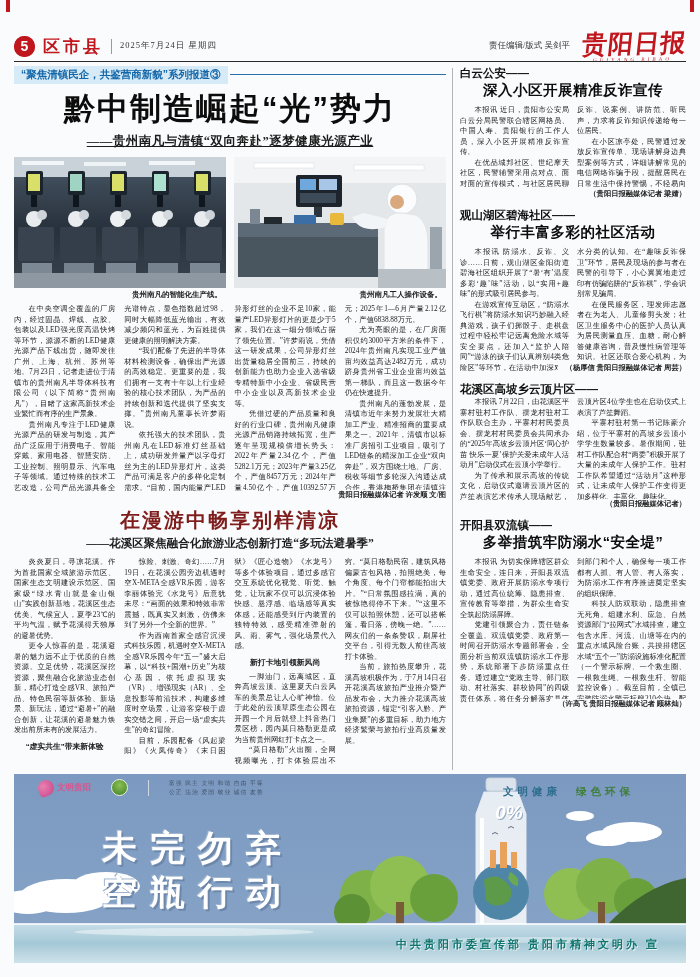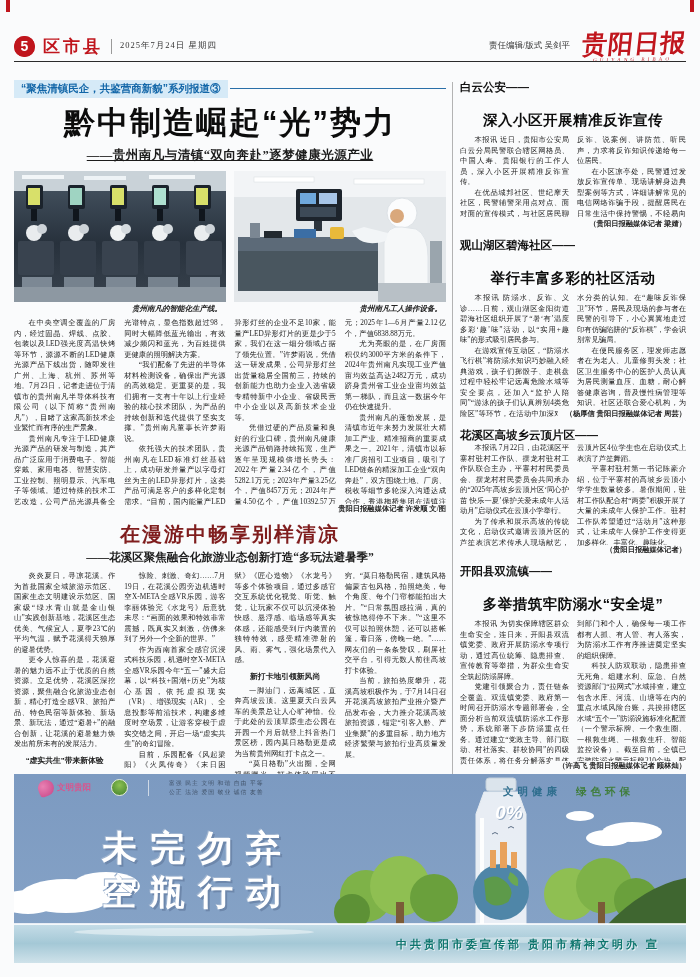--- a/index.html
+++ b/index.html
@@ -34,39 +34,39 @@
   .editor-credit { font-size:8.5px; color:#333; }
   .masthead-logo { text-align:center; line-height:1; transform:skewX(-7deg) rotate(-1deg); }
   .masthead-logo .cn {
     color:#c0161d; font-weight:900; font-size:25px; letter-spacing:1px;
     font-family:"Liberation Serif", serif;
   }
   .masthead-logo .py { display:block; color:#c0161d; font-size:5px; letter-spacing:3px; margin-top:1px; }
   .head-rule { position:absolute; top:61px; left:14px; right:14px; height:0; border-top:1.5px solid #2b2b2b; }
 
   
-  .content { position:absolute; top:80px; left:14px; width:672px; height:706px; overflow:hidden; }
+  .content { position:absolute; top:66px; left:14px; width:672px; height:706px; overflow:hidden; }
   .vrule { position:absolute; left:438px; top:2px; bottom:2px; width:1px; background:#b3b3b3; }
   .left-col { position:absolute; left:0; top:0; width:432px; }
   .right-col { position:absolute; left:446px; top:0; width:226px; }
 
   
   .kicker-row { display:flex; align-items:center; height:17px; }
   .kicker-band {
     background:#d6eaf7; color:#1266a8; font-family:"Liberation Sans", sans-serif;
     font-weight:bold; font-size:10.5px; padding:2px 7px; white-space:nowrap;
   }
   .kicker-line { flex:1; height:1px; background:#2a6fa8; margin-left:2px; }
   .lead-headline {
     margin-top:5px; text-align:center; font-family:"Liberation Sans", sans-serif;
     font-weight:900; font-size:31px; letter-spacing:2px; color:#0c0c0c;
   }
   .lead-subhead { margin-top:3px; text-align:center; font-weight:bold; font-size:12.5px; letter-spacing:0.5px;text-decoration:underline; }
   .photos { display:flex; gap:8px; margin-top:7px; }
-  .photo-box { width:221px;font-style:italic; }
+  .photo-box { width:221px; }
   .photo-box svg { display:block; width:212px; height:131px; }
   .photo-caption { text-align:right; font-size:7.5px; font-weight:bold; color:#222; margin-top:2px; padding-right:4px; }
 
   .body-cols { position:relative; text-align:justify; font-size:7.3px; line-height:1.44; color:#222; overflow:hidden; }
   .body-cols p { text-indent:2em; }
   .body-cols h4 { text-align:center; font-size:7.8px; font-family:"Liberation Sans", sans-serif; margin:5px 0 4px; }
   .lead-body { margin-top:4px; height:196px; column-count:4; column-gap:9px; }
   .art-byline {
     position:absolute; right:0; bottom:0; background:#fafbfc; font-size:7.3px;
     font-weight:bold; padding-left:8px;
@@ -79,21 +79,21 @@
     font-size:20px; letter-spacing:2px; color:#7f1d1d;
   }
   .feature-subhead { text-align:center; font-weight:bold; font-size:11.5px; margin-top:2px; }
   .feature-body { margin-top:6px; height:228px; column-count:4; column-gap:9px; }
 
   
   .r-art { margin-bottom:9px; }
   .r-kicker { font-family:"Liberation Sans", sans-serif; font-weight:bold; font-size:11.5px; color:#111; }
   .r-headline {
     text-align:center; font-family:"Liberation Sans", sans-serif; font-weight:900;
-    font-size:14.5px; letter-spacing:0.5px; margin:16px 0 5px; color:#0c0c0c;
+    font-size:14.5px; letter-spacing:0.5px; margin:0 0 5px; color:#0c0c0c;
   }
   .r-body { column-count:2; column-gap:8px; }
   .rb-1 { height:94px; } .rb-2 { height:126px; } .rb-3 { height:112px; } .rb-4 { height:152px; }
 
   
   .banner { position:absolute; top:774px; left:14px; width:672px; height:189px; overflow:hidden; }
   .banner svg.bg { position:absolute; left:0; top:0; }
   .banner-logos { position:absolute; top:5px; left:24px; display:flex; align-items:center; gap:20px; }
   .civ-logo { display:flex; align-items:center; gap:3px; }
   .civ-mark {

